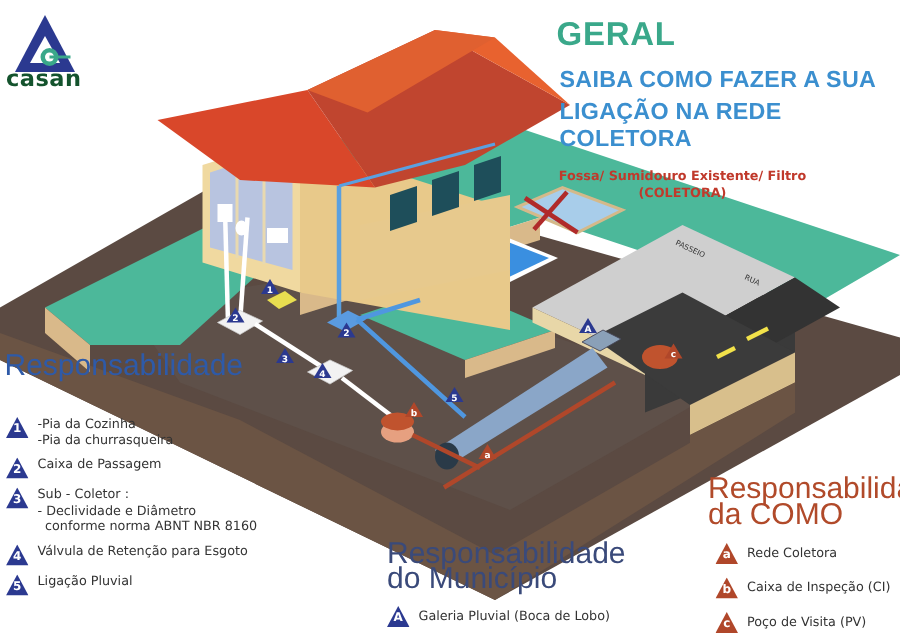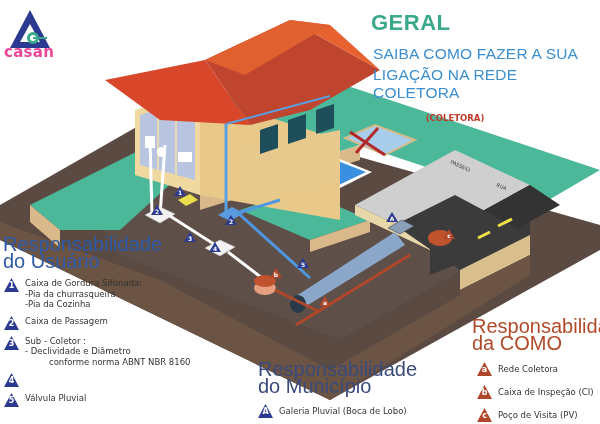--- a/index.html
+++ b/index.html
@@ -1,23 +1,23 @@
 <!DOCTYPE html>
 <html><head>
 <meta charset="utf-8">
 <style>
   html, body { margin:0; padding:0; background:#ffffff; }
   body { width:600px; height:424px; position:relative; overflow:hidden; font-family:"DejaVu Sans", sans-serif; }
   .abs { position:absolute; }
   
   .logo { left:6px; top:6px; width:48px; height:48px; }
-  .logo-text { left:4px; top:43px; font-family:"DejaVu Sans", sans-serif; font-weight:bold; font-size:15px; color:#ec4899; letter-spacing:0.3px; }
+  .logo-text { left:4px; top:43px; font-family:"DejaVu Sans", sans-serif; font-weight:bold; font-size:15px; color:#14532d; letter-spacing:0.3px; }
   
   .title { left:371px; top:10px; font-family:"Liberation Sans", sans-serif; font-weight:bold; font-size:22px; color:#3aa88a; letter-spacing:0.5px; }
-  .subtitle { left:373px; font-family:"Liberation Sans", sans-serif; font-size:15.5px; color:#3b8fcf; letter-spacing:0.2px; }
+  .subtitle { left:373px; font-family:"Liberation Sans", sans-serif; font-size:15.5px; color:#3b8fcf; letter-spacing:0.2px;font-weight:bold; }
   .sub1 { top:45px; }
   .sub2 { top:66px; }
   .fossa { left:365px; top:113px; font-family:"DejaVu Sans", sans-serif; font-weight:bold; font-size:8.5px; color:#c0392b; text-align:center; line-height:11px; width:180px; }
   
   .sec-title { font-family:"Liberation Sans", sans-serif; font-size:20px; line-height:17px; }
   .blue-title { color:#2e5aa8; }
   .muni-title { color:#3a4a7a; }
   .casan-title { color:#b14a2a; }
   .legend-item { font-family:"DejaVu Sans", sans-serif; font-size:8.5px; color:#333; line-height:10.5px; display:flex; align-items:flex-start; }
   .legend-item .badge { flex:0 0 auto; margin-right:6px; }
@@ -155,40 +155,39 @@
   <circle cx="27" cy="32" r="3" fill="#ffffff"></circle>
   <rect x="27" y="31" width="14" height="2" fill="#3aa88a"></rect>
 </svg>
 <div class="abs logo-text">casan</div>
 
 <div class="abs title">GERAL</div>
 <div class="abs subtitle sub1">SAIBA COMO FAZER A SUA</div>
 <div class="abs subtitle sub2">LIGAÇÃO NA REDE COLETORA</div>
 
 <div class="abs fossa">
+  <div>Fossa/ Sumidouro Existente/ Filtro</div>
   <div>(COLETORA)</div>
 </div>
 
 <div class="abs sec-title blue-title" style="left:3px; top:236px;">
   <div>Responsabilidade</div>
-  <div>do Usuário</div>
 </div>
 
 <div class="abs usr-list">
   <div class="legend-item">
     <div class="badge">
         <svg viewBox="0 0 15 14">
           <polygon points="7.5,0 15,14 0,14" fill="#2b3990" stroke-linejoin="round"></polygon>
         </svg>
         <span>1</span>
       </div>
     <div>
-      <div>Caixa de Gordura Sifonada:</div>
+      <div>-Pia da Cozinha</div>
       <div>-Pia da churrasqueira</div>
-      <div>-Pia da Cozinha</div>
     </div>
   </div>
   <div class="legend-item">
     <div class="badge">
         <svg viewBox="0 0 15 14">
           <polygon points="7.5,0 15,14 0,14" fill="#2b3990"></polygon>
         </svg>
         <span>2</span>
       </div>
     <div>
@@ -198,40 +197,43 @@
   <div class="legend-item">
     <div class="badge">
         <svg viewBox="0 0 15 14">
           <polygon points="7.5,0 15,14 0,14" fill="#2b3990"></polygon>
         </svg>
         <span>3</span>
       </div>
     <div>
       <div>Sub - Coletor :</div>
       <div>- Declividade e Diâmetro</div>
-      <div style="padding-left:5px;margin-left:19px;">conforme norma ABNT NBR 8160</div>
+      <div style="padding-left:5px;">conforme norma ABNT NBR 8160</div>
     </div>
   </div>
   <div class="legend-item">
     <div class="badge">
         <svg viewBox="0 0 15 14">
           <polygon points="7.5,0 15,14 0,14" fill="#2b3990"></polygon>
         </svg>
         <span>4</span>
       </div>
+    <div>
+        <div>Válvula de Retenção para Esgoto</div>
+      </div>
   </div>
   <div class="legend-item">
     <div class="badge">
         <svg viewBox="0 0 15 14">
           <polygon points="7.5,0 15,14 0,14" fill="#2b3990"></polygon>
         </svg>
         <span>5</span>
       </div>
     <div>
-        <div>Válvula Pluvial</div>
+        <div>Ligação Pluvial</div>
       </div>
   </div>
 </div>
 
 <div class="abs sec-title muni-title" style="left:258px; top:361px;">
   <div>Responsabilidade</div>
   <div>do Município</div>
 </div>
 <div class="abs muni-list">
   <div class="legend-item">

